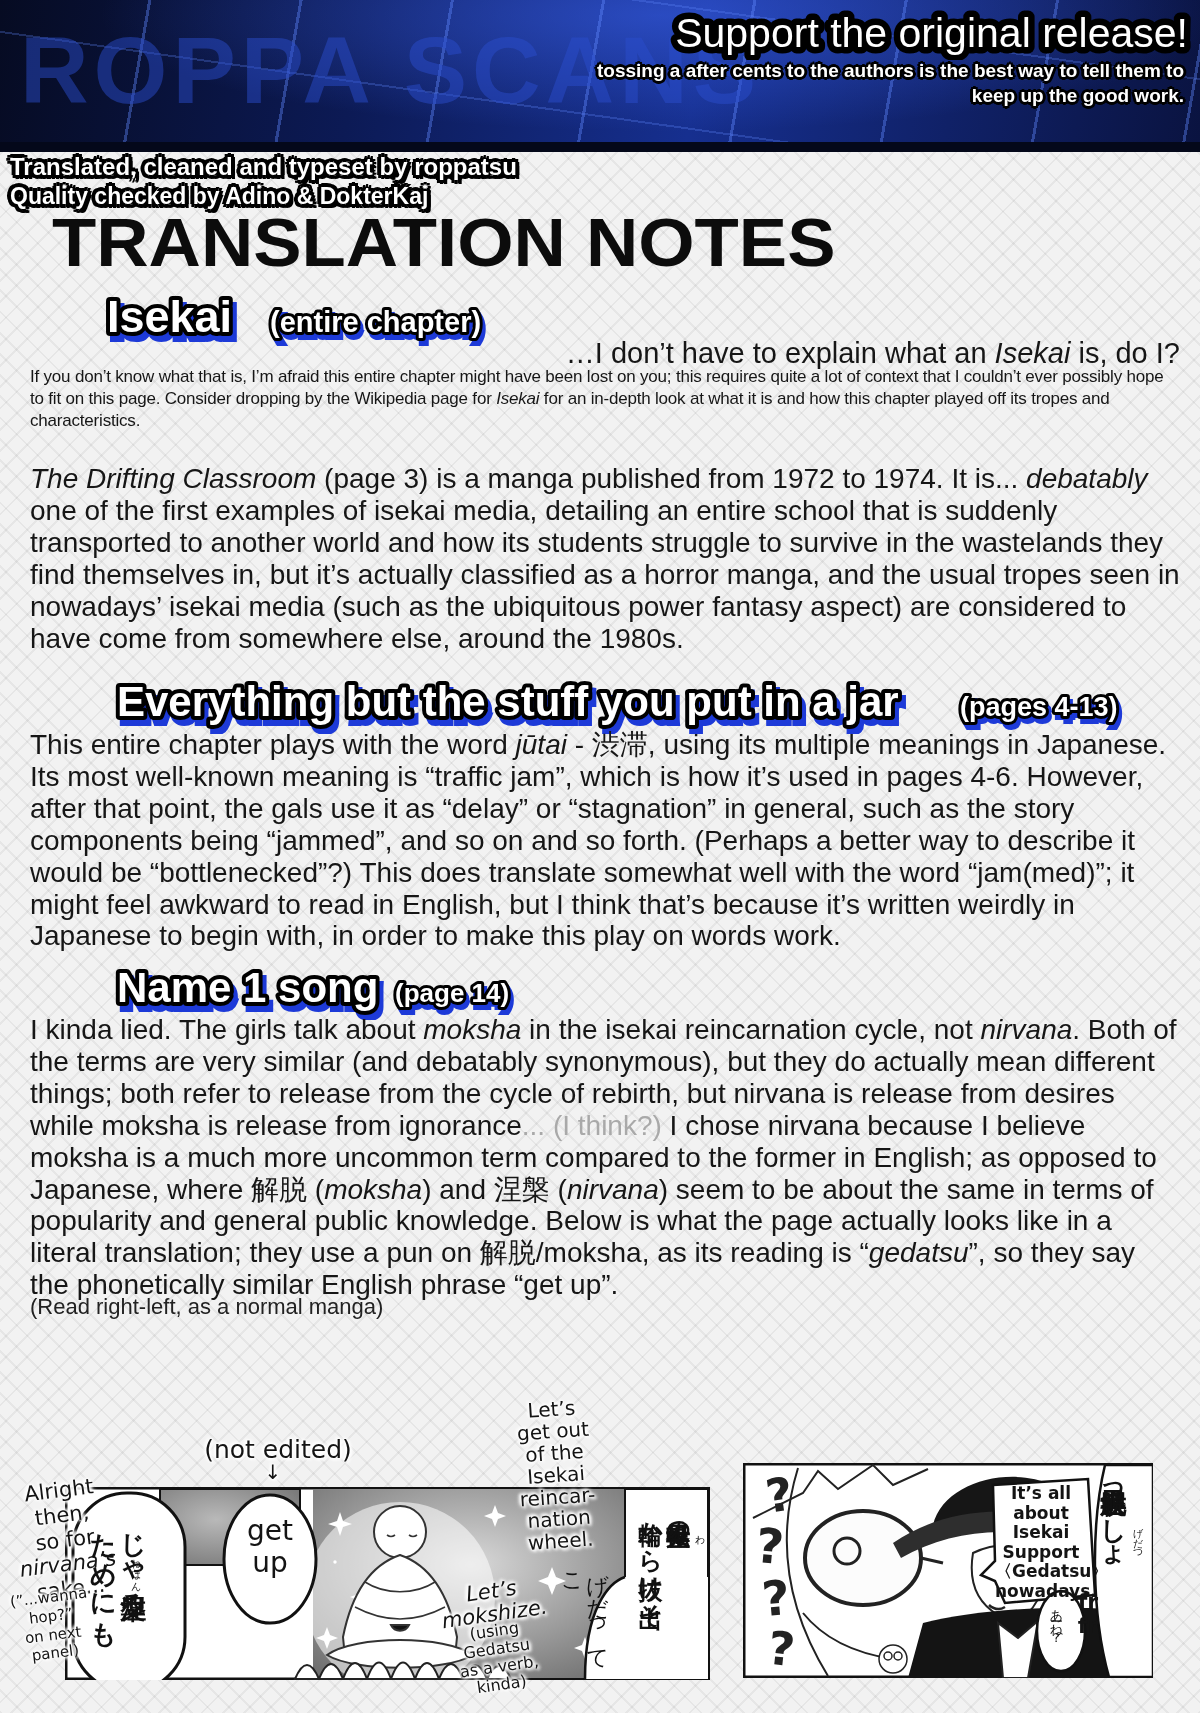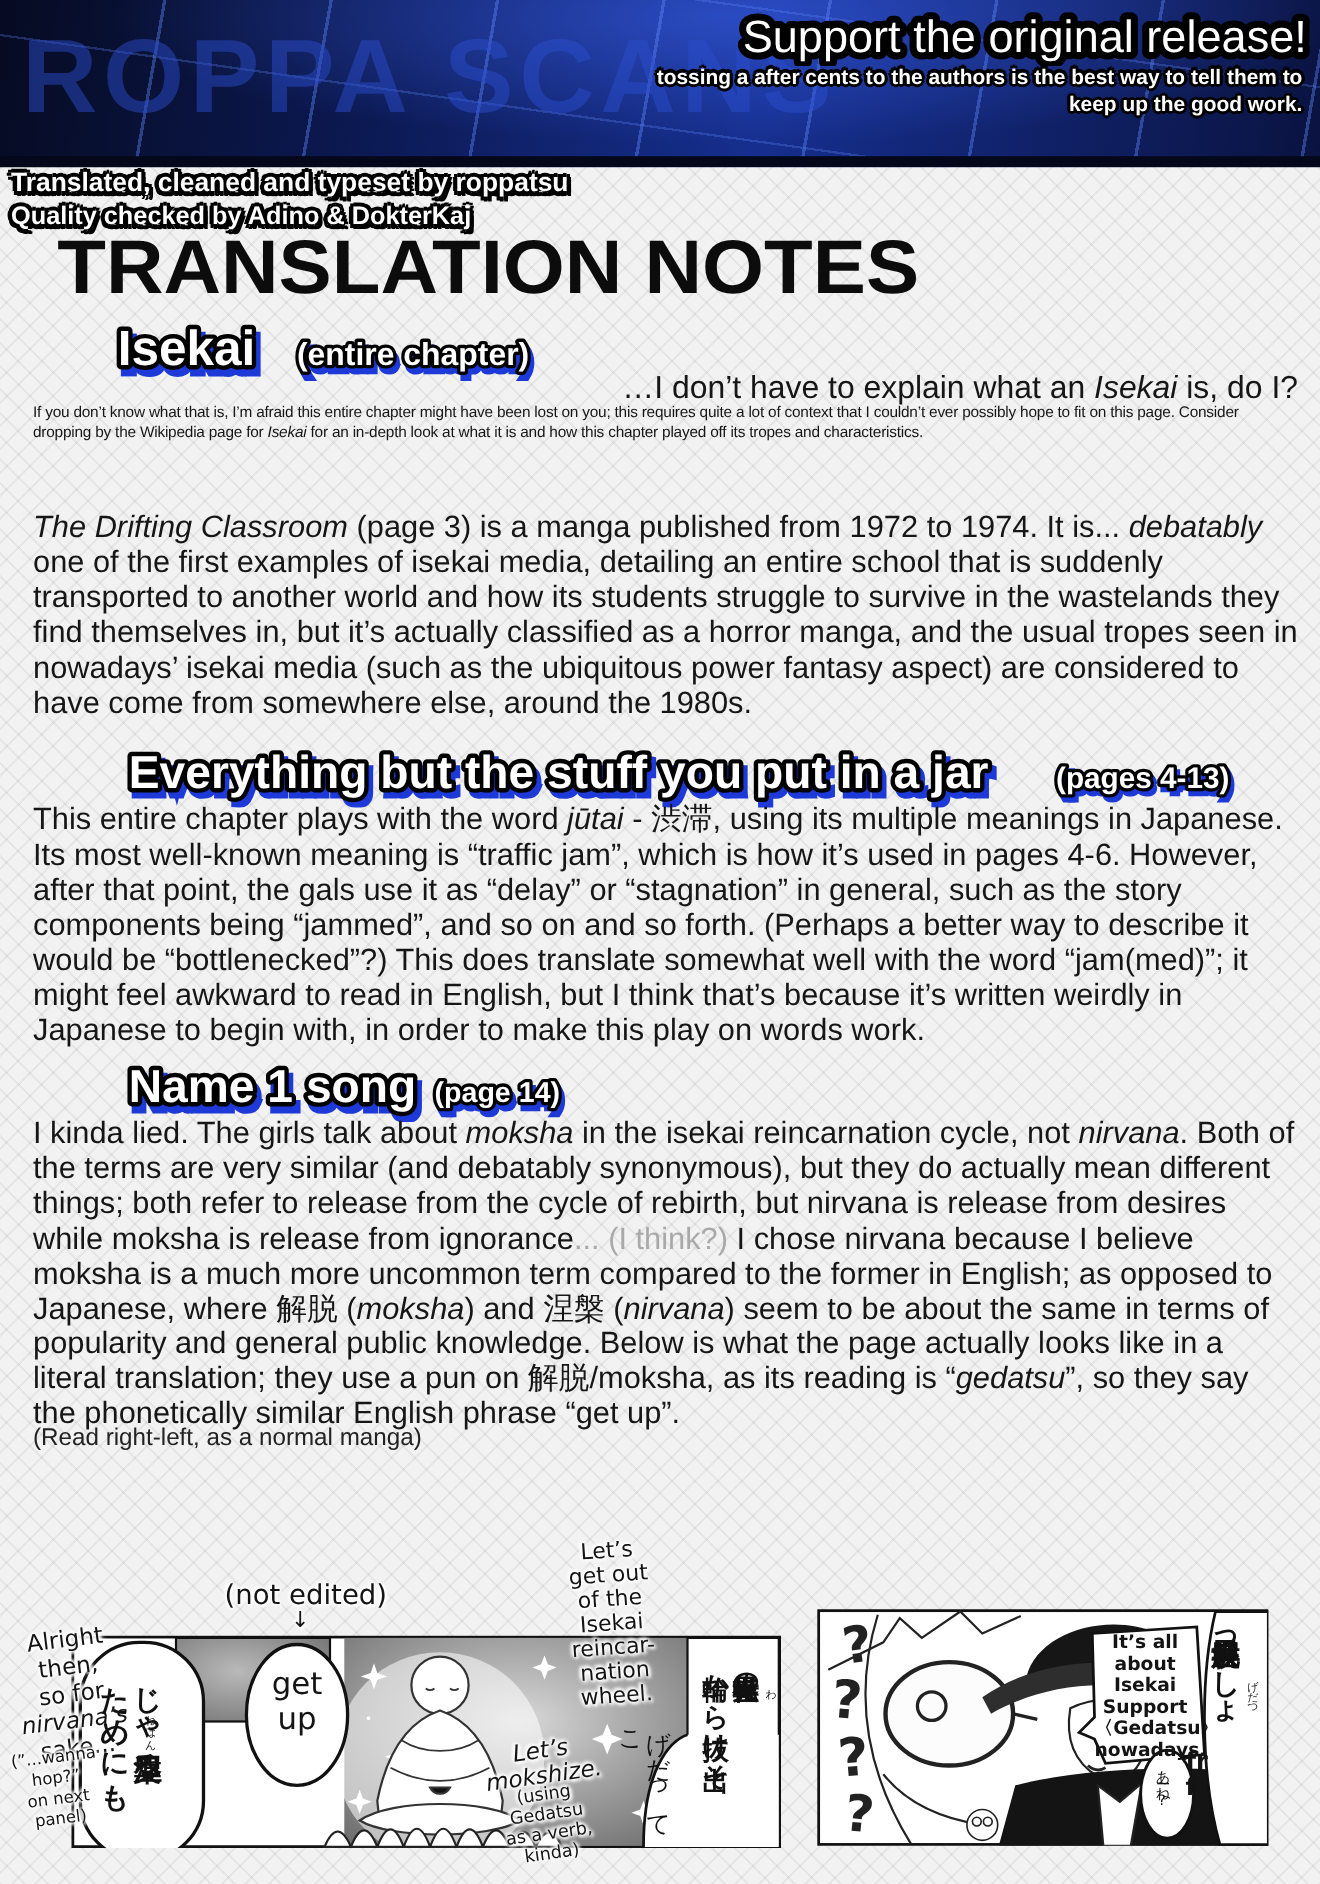--- a/index.html
+++ b/index.html
@@ -43,21 +43,21 @@
     position:absolute;left:52px;top:203px;font-size:69px;font-weight:800;color:#0c0c0c;
     letter-spacing:0px;transform:scaleX(1.05);transform-origin:left;white-space:nowrap;
   }
   .h-svg{position:absolute;}
   .h-svg text{font-family:"Liberation Sans",sans-serif;font-weight:bold;}
   .h-blue{fill:#1d3ad8;stroke:#1d3ad8;}
   .h-main{fill:#ffffff;stroke:#000000;paint-order:stroke;stroke-linejoin:round;}
   
   .para{position:absolute;left:30px;width:1150px;color:#161616;}
   .lead{font-size:29px;line-height:1.2;text-align:right;}
-  .fine{font-size:14px;line-height:1.28;letter-spacing:-0.2px;}
+  .fine{font-size:17px;line-height:1.28;letter-spacing:-0.2px;}
   .body1{font-size:28px;line-height:1.18;}
   .body2{font-size:28px;line-height:1.14;}
   .it{font-style:italic;}
   .gray{color:#a9a9a9;}
   .note{position:absolute;left:30px;font-size:22px;color:#222;}
   
   .panel-svg{position:absolute;}
   .annot{
     position:absolute;font-family:"DejaVu Sans",sans-serif;color:#141414;text-align:center;
     white-space:pre-line;

